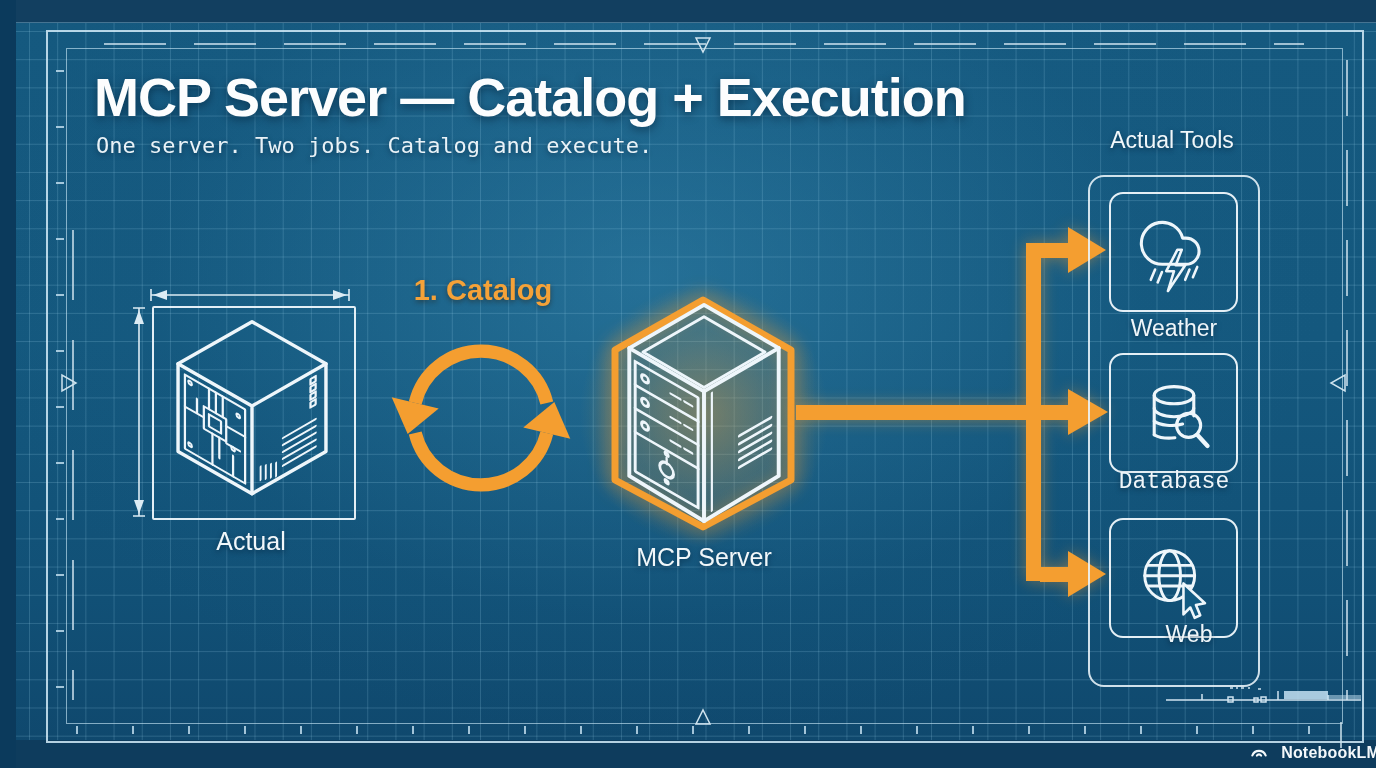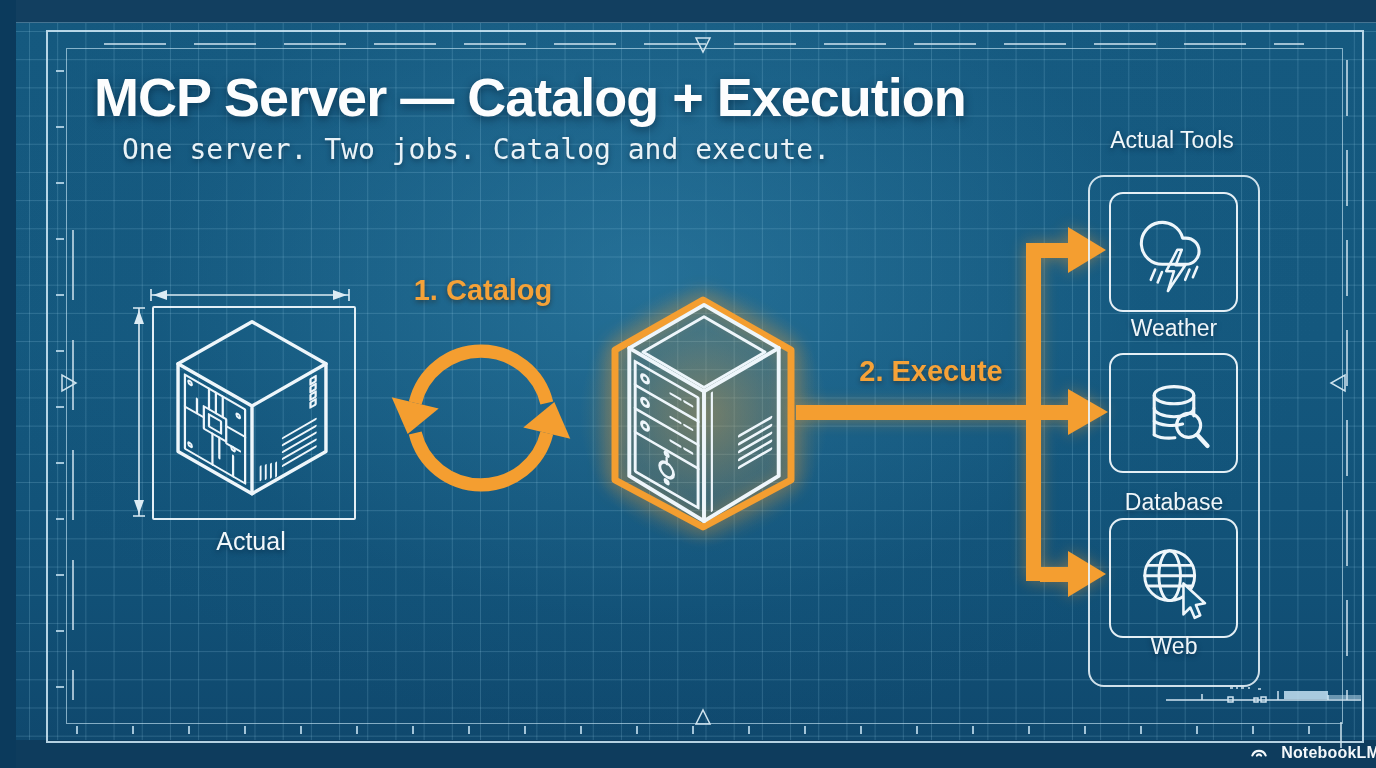--- a/index.html
+++ b/index.html
@@ -21,21 +21,21 @@
   }
   .strip-top{position:absolute;left:0;top:0;width:1376px;height:22px;background:#123f60;border-bottom:1px solid rgba(170,215,240,0.35);}
   .strip-bottom{position:absolute;left:0;top:740px;width:1376px;height:28px;background:#0e3c5d;}
   .frame-outer{position:absolute;left:30px;top:30px;width:1314px;height:709px;border:2px solid rgba(210,235,248,0.85);}
   .frame-inner{position:absolute;left:50px;top:48px;width:1275px;height:674px;border:1.5px solid rgba(195,228,243,0.65);}
   svg{display:block}
   .decor{position:absolute;left:0;top:0;width:1376px;height:768px;pointer-events:none;}
 
   
   .title{position:absolute;left:78px;top:66px;width:960px;font-size:54px;font-weight:bold;letter-spacing:-1px;color:#fcfdfe;text-shadow:0 3px 8px rgba(2,28,50,0.55);}
-  .subtitle{position:absolute;left:80px;top:133px;width:760px;font-family:"DejaVu Sans Mono",monospace;font-size:28px;color:#e9f2f7;text-shadow:0 2px 5px rgba(2,28,50,0.5);text-align:center;}
+  .subtitle{position:absolute;left:80px;top:133px;width:760px;font-family:"DejaVu Sans Mono",monospace;font-size:22px;color:#e9f2f7;text-shadow:0 2px 5px rgba(2,28,50,0.5);}
 
   
   .program-box{position:absolute;left:136px;top:306px;width:200px;height:210px;border:2px solid rgba(238,247,252,0.95);border-radius:2px;}
   .program-cube{position:absolute;left:150px;top:316px;}
   .node-label{position:absolute;color:#f1f7fa;font-size:25px;text-align:center;text-shadow:0 2px 5px rgba(2,28,50,0.55);}
   .label-program{left:135px;top:527px;width:200px;}
   .label-server{left:588px;top:543px;width:200px;}
 
   
   .step-label{position:absolute;font-size:29px;font-weight:bold;color:#f5a238;text-align:center;text-shadow:0 2px 5px rgba(40,20,0,0.45);}
@@ -168,22 +168,22 @@
       <circle cx="38" cy="102" r="7"></circle>
       <path d="M38 90 V96" stroke-width="2.4"></path>
       <circle cx="38" cy="114" r="1.6"></circle>
         <circle cx="38" cy="86" r="1.6"></circle>
     </g>
     <g transform="translate(90,96) skewY(-30)" class="w" stroke-width="3">
       <path d="M8 6 V126" stroke-width="2.2"></path>
       <path d="M36 66 H68 M36 74 H68 M36 82 H68 M36 90 H68 M36 98 H68"></path>
     </g>
   </svg>
-
-  <div class="step-label label-execute">2. Execute</div>
+  <div class="node-label label-server">MCP Server</div>
+
   <svg class="connector" width="330" height="380" viewBox="0 0 330 380">
     <g fill="#F49E30">
       <rect x="10" y="180" width="272" height="15"></rect>
       <rect x="240" y="18" width="15" height="338"></rect>
       <rect x="254" y="18" width="28" height="15"></rect>
       <rect x="254" y="342" width="28" height="15"></rect>
       <polygon points="282,2 320,25 282,48"></polygon>
       <polygon points="282,164 322,187 282,210"></polygon>
       <polygon points="282,326 320,349 282,372"></polygon>
     </g>
@@ -209,33 +209,33 @@
           <ellipse cx="50" cy="27" rx="23" ry="10"></ellipse>
           <path d="M27 27 V73 M73 27 V51"></path>
           <path d="M27 42 A23 10 0 0 0 73 42"></path>
           <path d="M27 57 A23 10 0 0 0 60 60.5"></path>
           <path d="M27 73 A23 10 0 0 0 51 76.5"></path>
           <circle cx="67" cy="62" r="14"></circle>
           <path d="M77 73 L89 86" stroke-width="5"></path>
         </g>
       </svg>
     </div>
-    <div class="tool-label" style="top:312px;">Database</div>
+    <div class="tool-label" style="top:292px;font-family:Liberation Mono, monospace;">Database</div>
 
     <div class="tool-card" style="top:341px;">
       <svg width="86" height="86" viewBox="0 0 100 100">
         <g class="w" stroke-width="3.4">
           <circle cx="45" cy="45" r="29"></circle>
           <ellipse cx="45" cy="45" rx="12.5" ry="29"></ellipse>
           <path d="M19 33 H71 M16 45 H74 M19 57 H71"></path>
         </g>
         <path d="M61 54 L61 90 L69 82 L74 94 L80.5 91 L75.5 79 L86 77 Z" fill="#135B83" stroke="#eef6fb" stroke-width="3" stroke-linejoin="round"></path>
       </svg>
     </div>
-    <div class="tool-label" style="top:456px;">Web</div>
+    <div class="tool-label" style="top:444px;padding-left:15px;">Web</div>
   </div>
 
   <div class="watermark">
     <svg width="20" height="20" viewBox="0 0 24 24">
       <path d="M4 15 A 8.5 8.5 0 0 1 20 15" fill="none" stroke="#f4f8fb" stroke-width="2.6" stroke-linecap="round"></path>
       <path d="M9.5 15 A 3 3 0 0 1 14.5 15" fill="none" stroke="#f4f8fb" stroke-width="2.6" stroke-linecap="round"></path>
     </svg>
     <span>NotebookLM</span>
   </div>
 </div>

